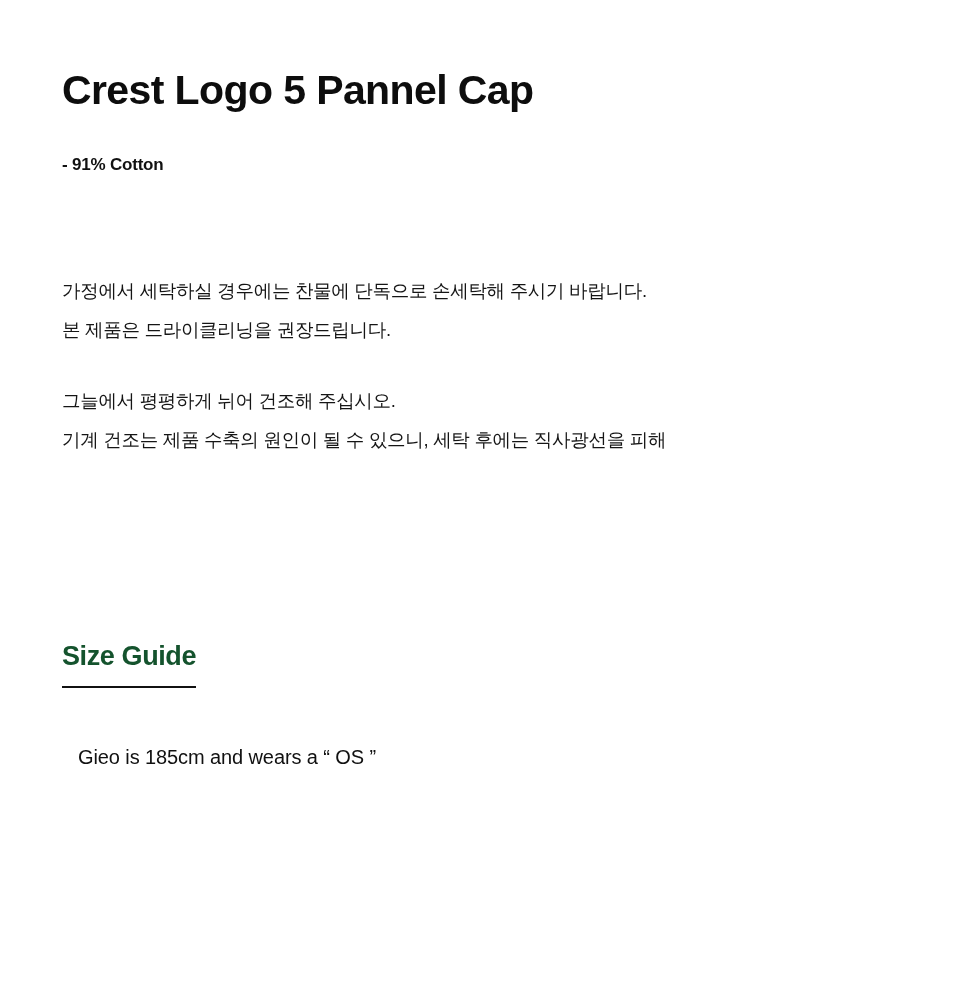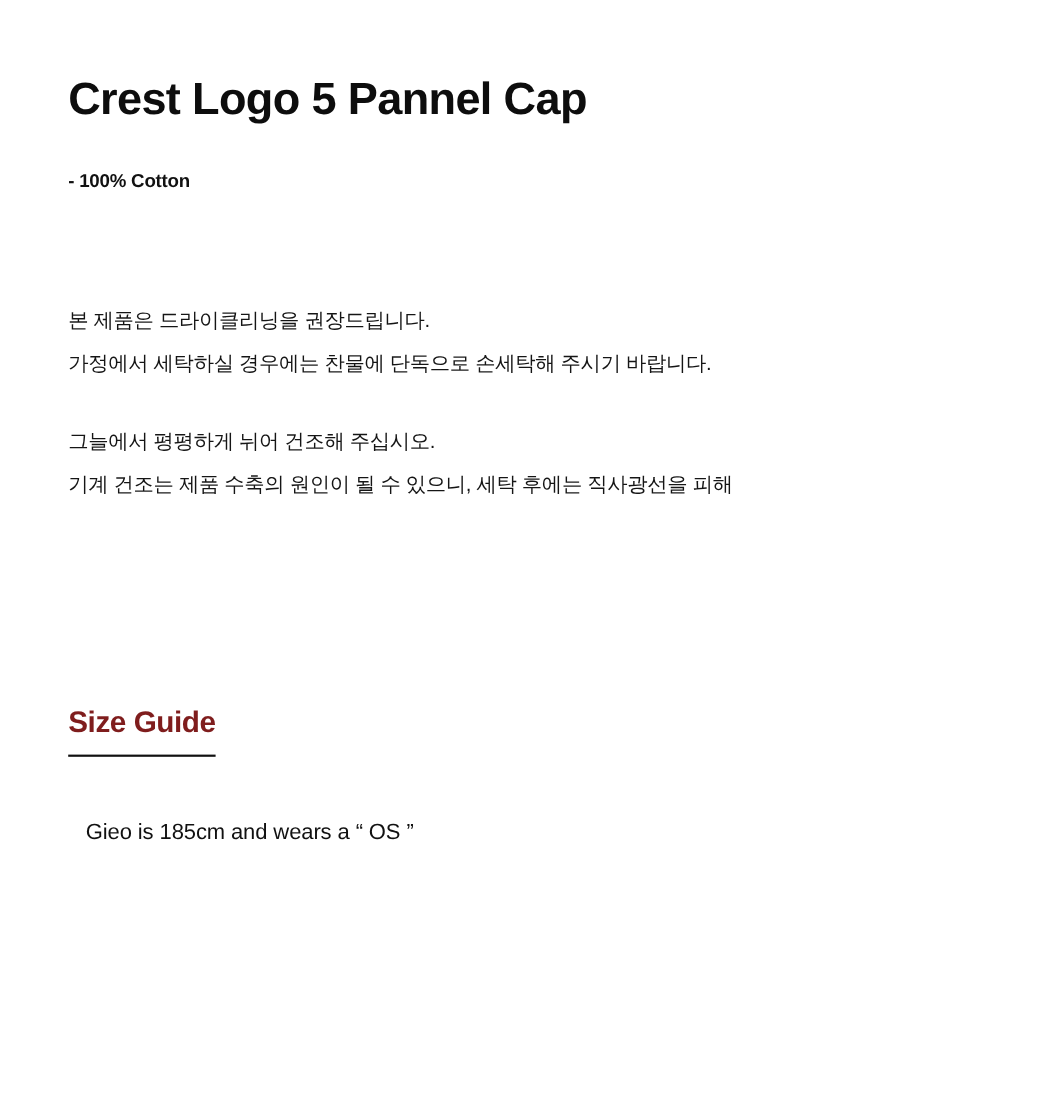--- a/index.html
+++ b/index.html
@@ -54,45 +54,45 @@
   }
   .size-guide-block {
     padding-top: 182px;
   }
   .size-guide-heading {
     margin: 0;
     display: inline-block;
     font-size: 27px;
     font-weight: 700;
     letter-spacing: -0.4px;
-    color: #7f1d1d;
+    color: #14532d;
     padding-bottom: 14px;
     border-bottom: 2px solid #111111;
   }
   .size-guide-note {
     margin: 16px;
     padding-top: 42px;
     font-size: 20px;
     font-weight: 400;
     letter-spacing: -0.1px;
     color: #111111;
   }
 </style>
 </head>
 <body>
 
 <div class="page">
 
   <h1 class="product-title">Crest Logo 5 Pannel Cap</h1>
 
-  <p class="material-line">- 100% Cotton</p>
+  <p class="material-line">- 91% Cotton</p>
 
   <div class="care-block">
+    <p class="care-line">가정에서 세탁하실 경우에는 찬물에 단독으로 손세탁해 주시기 바랍니다.</p>
     <p class="care-line">본 제품은 드라이클리닝을 권장드립니다.</p>
-    <p class="care-line">가정에서 세탁하실 경우에는 찬물에 단독으로 손세탁해 주시기 바랍니다.</p>
     <div class="care-gap"></div>
     <p class="care-line">그늘에서 평평하게 뉘어 건조해 주십시오.</p>
     <p class="care-line">기계 건조는 제품 수축의 원인이 될 수 있으니, 세탁 후에는 직사광선을 피해</p>
   </div>
 
   <div class="size-guide-block">
     <h2 class="size-guide-heading">Size Guide</h2>
     <p class="size-guide-note">Gieo is 185cm and wears a  “ OS ”</p>
   </div>
 

